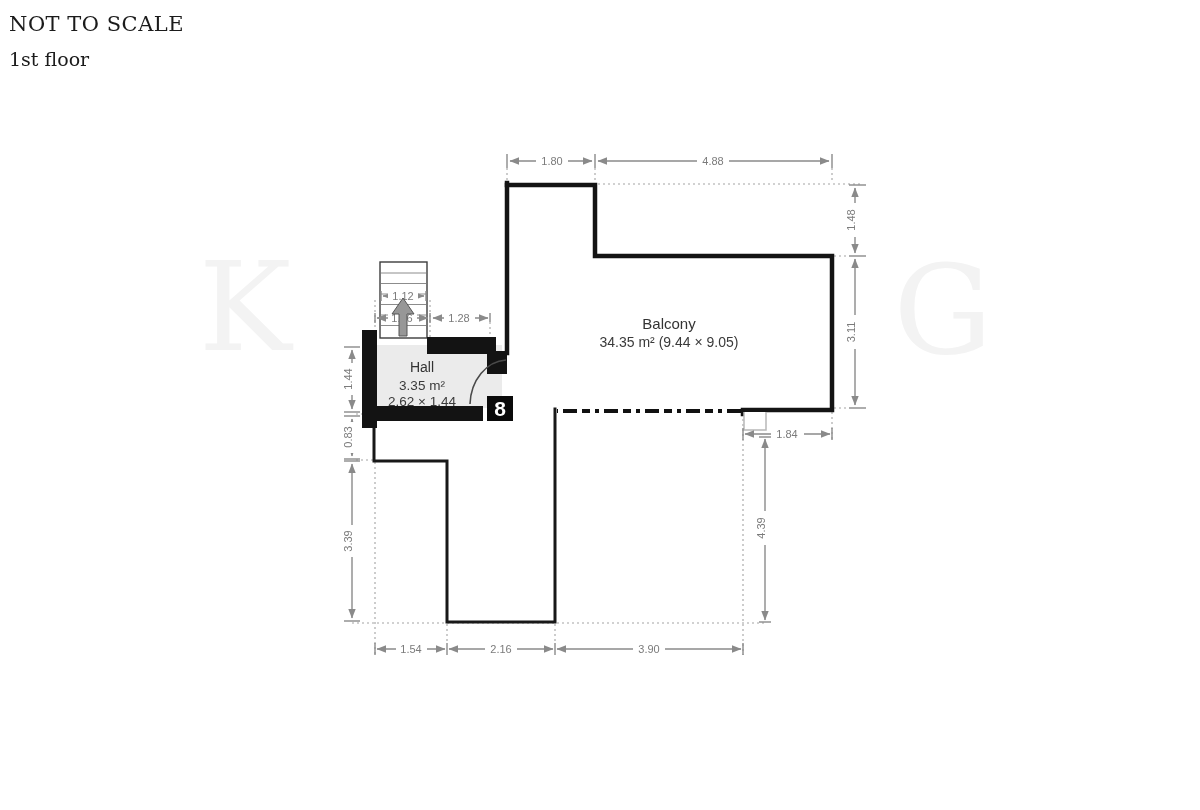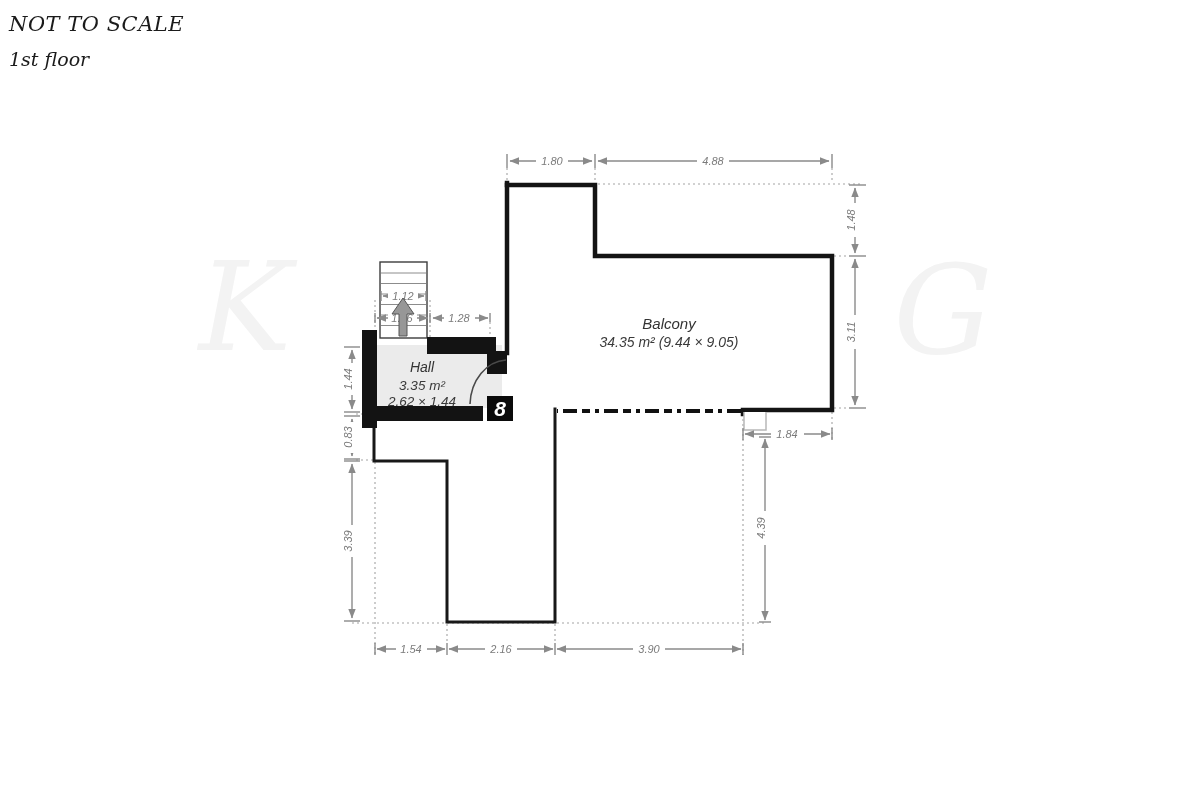--- a/index.html
+++ b/index.html
@@ -1,17 +1,17 @@
 <!DOCTYPE html>
 <html><head>
 <meta charset="utf-8">
 <style>
   html,body{margin:0;padding:0;background:#ffffff;}
   .page{position:relative;width:1200px;height:810px;background:#fff;overflow:hidden;
-        font-family:"Liberation Sans", sans-serif;font-style:italic;}
+        font-family:"Liberation Sans", sans-serif;}
   svg{position:absolute;left:0;top:0;}
   .title{font-family:"DejaVu Serif", serif;font-size:21px;fill:#1b1b1b;letter-spacing:.5px;}
   .subtitle{font-family:"DejaVu Serif", serif;font-size:19px;fill:#1b1b1b;}
   .wm{font-family:"DejaVu Serif", serif;fill:#f3f3f3;font-size:124px;}
   .wall{fill:#131313;}
   .outline{stroke:#141414;stroke-width:4.5;fill:none;stroke-linejoin:miter;stroke-linecap:square;}
   .outline-thin{stroke:#181818;stroke-width:3;fill:none;stroke-linejoin:miter;stroke-linecap:square;}
   .dashedge{stroke:#111;stroke-width:4;fill:none;stroke-dasharray:14 5 4 5 8 5;}
   .graybox{stroke:#b8b8b8;stroke-width:1.5;fill:#ffffff;}
   .stair{fill:#ffffff;stroke:#3d3d3d;stroke-width:1.4;}

